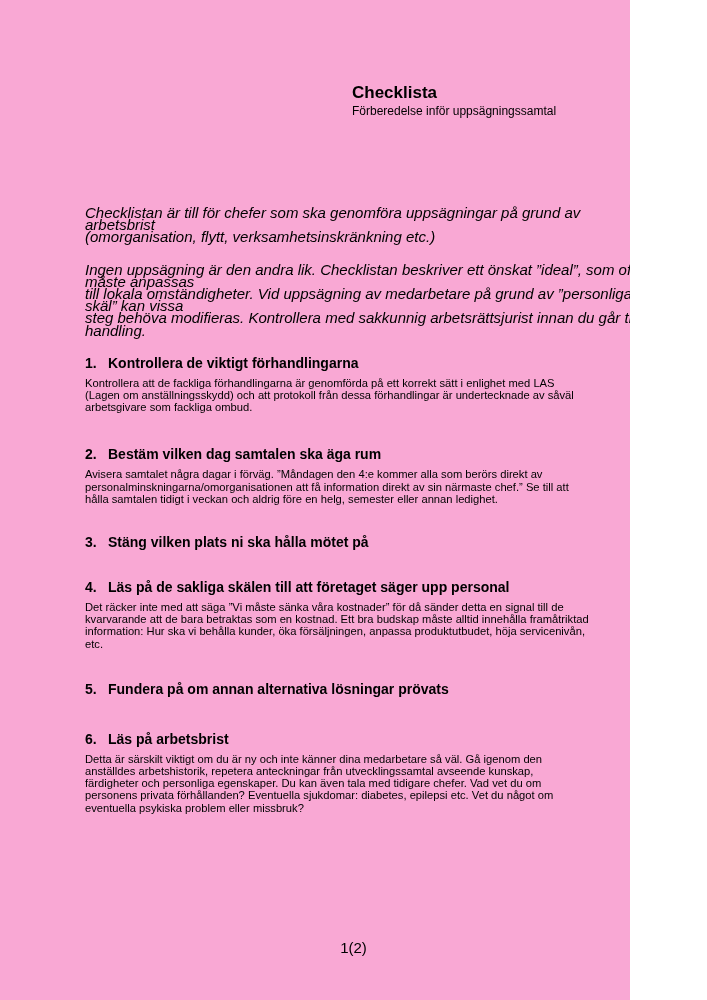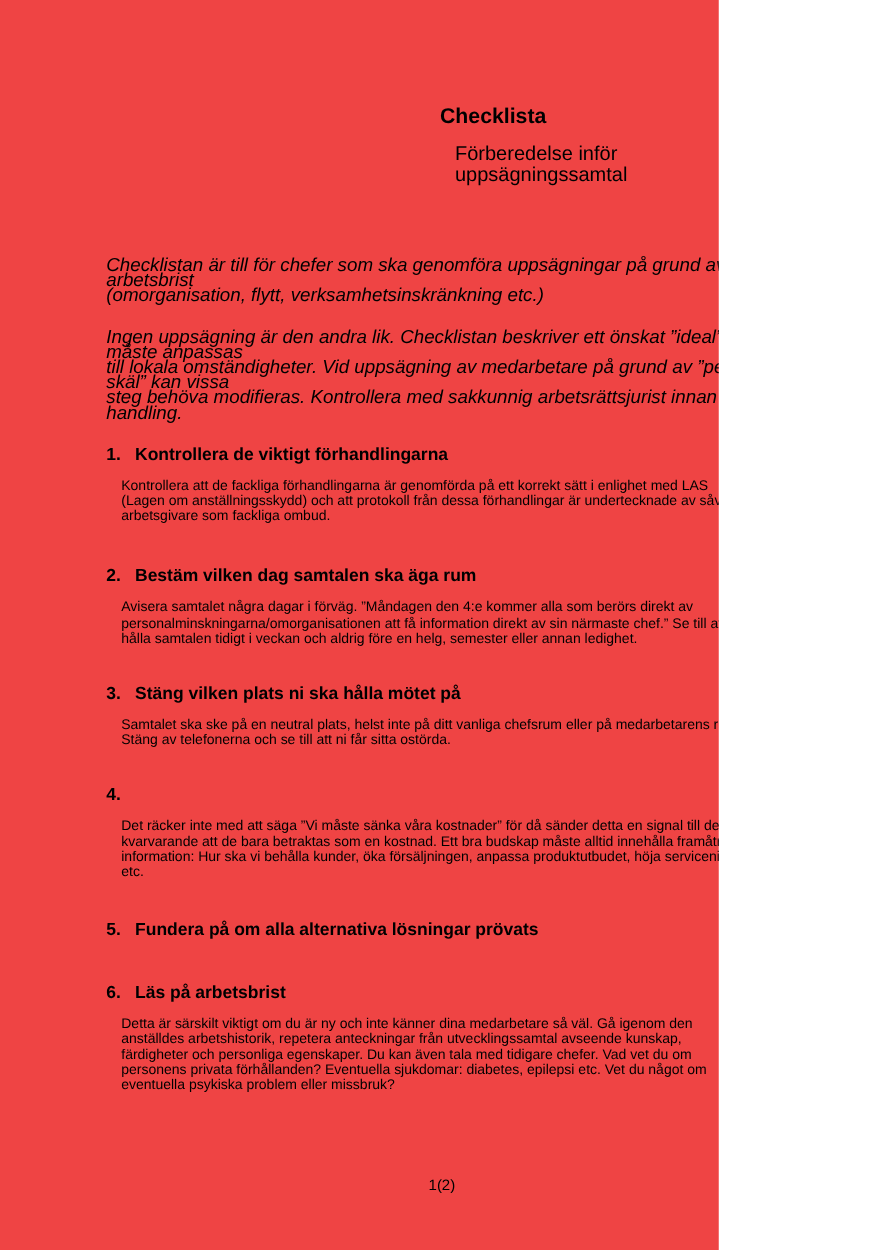--- a/index.html
+++ b/index.html
@@ -3,43 +3,43 @@
 <meta charset="utf-8">
 <title>Checklista</title>
 <style>
   html, body {
     margin: 0;
     padding: 0;
     background: #ffffff;
   }
   .page {
     position: relative;
-    width: 575px;
+    width: 630px;
     height: 1000px;
-    background: #ef4444;
+    background: #f9a8d4;
     overflow: hidden;
     font-family: "Liberation Sans", sans-serif;
     color: #000000;
     -webkit-font-smoothing: antialiased;
   }
   
   .title-block {
     position: absolute;
     left: 352px;
     top: 83px;
   }
   .doc-title {
     margin: 0;
     font-size: 17px;
     font-weight: bold;
     line-height: 20px;
   }
   .doc-subtitle {
-    margin: 12px;
-    font-size: 16px;
+    margin: 0;
+    font-size: 12px;
     line-height: 17px;
     font-weight: normal;
   }
   
   .content {
     position: absolute;
     left: 85px;
     top: 207px;
     width: 560px;
   }
@@ -58,39 +58,39 @@
     margin: 0 0 6px 0;
     font-size: 14px;
     font-weight: bold;
     line-height: 16px;
   }
   .section h2 .num {
     flex: none;
     width: 23px;
   }
   .section .body {
-    margin: 12px;
+    margin: 0;
     font-size: 11.2px;
     line-height: 12.2px;
     white-space: pre-line;
   }
   .s1 { margin-top: 18px; }
   .s2 { margin-top: 33px; }
   .s3 { margin-top: 29px; }
   .s4 { margin-top: 29px; }
   .s5 { margin-top: 31px; }
   .s6 { margin-top: 34px; }
   
   .page-footer {
     position: absolute;
     left: 0;
     top: 942px;
     width: 707px;
     text-align: center;
-    font-size: 12px;
+    font-size: 15px;
     line-height: 12.2px;
   }
 </style>
 </head>
 <body>
 
 <div class="page">
 
   <div class="title-block">
     <h1 class="doc-title">Checklista</h1>
@@ -125,38 +125,37 @@
       <p class="body">Avisera samtalet några dagar i förväg. ”Måndagen den 4:e kommer alla som berörs direkt av
 personalminskningarna/omorganisationen att få information direkt av sin närmaste chef.” Se till att
 hålla samtalen tidigt i veckan och aldrig före en helg, semester eller annan ledighet.</p>
     </div>
 
     <div class="section s3">
       <h2>
         <span class="num">3.</span>
         <span class="txt">Stäng vilken plats ni ska hålla mötet på</span>
       </h2>
-      <p class="body">Samtalet ska ske på en neutral plats, helst inte på ditt vanliga chefsrum eller på medarbetarens rum.
-Stäng av telefonerna och se till att ni får sitta ostörda.</p>
     </div>
 
     <div class="section s4">
       <h2>
         <span class="num">4.</span>
+        <span class="txt">Läs på de sakliga skälen till att företaget säger upp personal</span>
       </h2>
       <p class="body">Det räcker inte med att säga ”Vi måste sänka våra kostnader” för då sänder detta en signal till de
 kvarvarande att de bara betraktas som en kostnad. Ett bra budskap måste alltid innehålla framåtriktad
 information: Hur ska vi behålla kunder, öka försäljningen, anpassa produktutbudet, höja servicenivån,
 etc.</p>
     </div>
 
     <div class="section s5">
       <h2>
         <span class="num">5.</span>
-        <span class="txt">Fundera på om alla alternativa lösningar prövats</span>
+        <span class="txt">Fundera på om annan alternativa lösningar prövats</span>
       </h2>
     </div>
 
     <div class="section s6">
       <h2>
         <span class="num">6.</span>
         <span class="txt">Läs på arbetsbrist</span>
       </h2>
       <p class="body">Detta är särskilt viktigt om du är ny och inte känner dina medarbetare så väl. Gå igenom den
 anställdes arbetshistorik, repetera anteckningar från utvecklingssamtal avseende kunskap,

